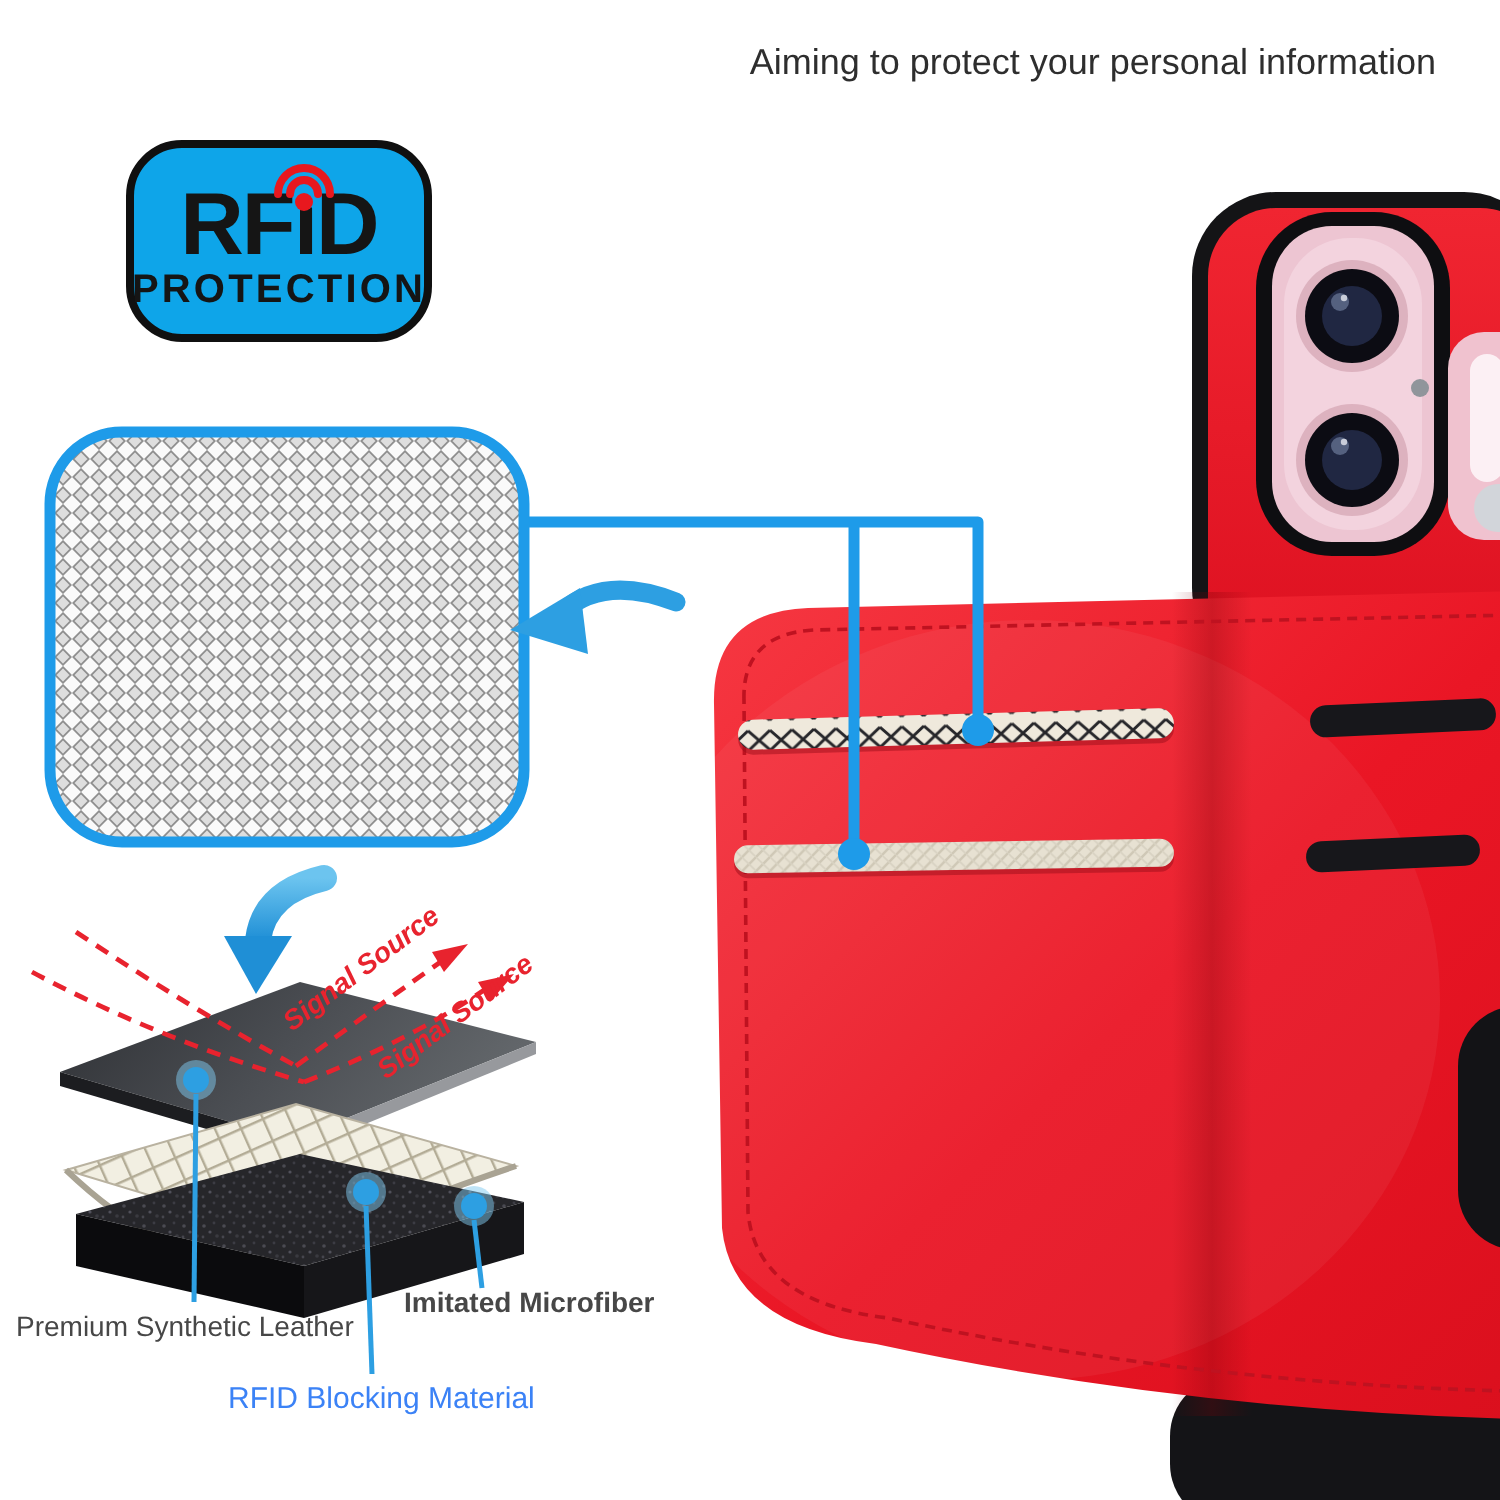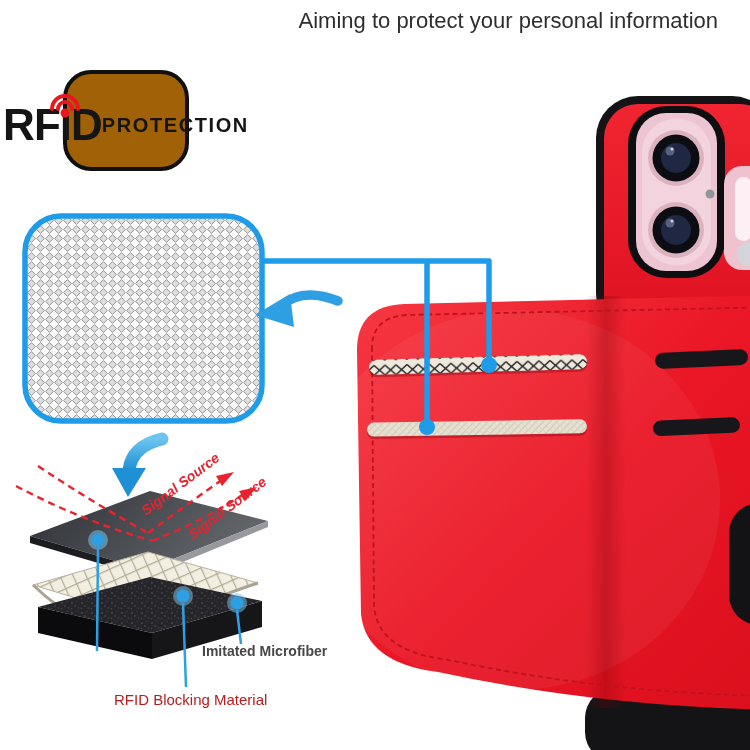--- a/index.html
+++ b/index.html
@@ -9,42 +9,42 @@
     overflow:hidden;
   }
   .canvas{position:relative;width:750px;height:750px;overflow:hidden;background:#fff;}
   svg.art{position:absolute;left:0;top:0;}
 
   
   .header{position:absolute;top:9px;right:32px;width:420px;text-align:right;}
   .header .title{
     font-size:36px;font-weight:bold;color:#1a1a1a;letter-spacing:-0.5px;line-height:40px;
   }
-  .header .sub{font-size:22px;line-height:23.5px;color:#2e2e2e;margin-top:0;}
+  .header .sub{font-size:18px;line-height:23.5px;color:#2e2e2e;margin-top:11px;}
 
   
   .badge{
-    position:absolute;left:63px;top:70px;width:126px;height:101px;
+    position:absolute;left:63px;top:70px;width:153px;height:101px;
     border:4.5px solid #101010;border-radius:28px;box-sizing:border-box;
-    display:flex;flex-direction:row;align-items:center;justify-content:center;
-    padding-top:8px;background:#a16207;
+    display:flex;flex-direction:column;align-items:center;justify-content:center;
+    padding-top:8px;background:#0ea5e9;
   }
   .badge .word{
     font-size:44px;font-weight:bold;color:#151515;line-height:40px;letter-spacing:-1px;
     display:flex;align-items:flex-end;
   }
   .badge .i-wrap{position:relative;display:inline-block;}
   .badge svg.wifi{position:absolute;left:50%;top:-15px;transform:translateX(-50%);overflow:visible;}
   .badge .line2{font-size:20px;font-weight:bold;letter-spacing:1.6px;color:#151515;margin-top:1px;}
 
   
   .layer-label{position:absolute;font-size:14px;color:#474747;white-space:nowrap;}
   #label-leather{left:8px;top:655px;}
   #label-microfiber{left:202px;top:643px;font-weight:bold;}
-  #label-blocking{left:114px;top:691px;color:#b91c1c;font-size:15px;}
+  #label-blocking{left:114px;top:691px;color:#3b82f6;font-size:15px;}
 
   .signal-label{
     position:absolute;color:#e8232e;font-weight:bold;font-style:italic;font-size:14px;
     transform-origin:left center;white-space:nowrap;
   }
   #signal1{left:143px;top:504px;transform:rotate(-37deg);}
   #signal2{left:190px;top:528px;transform:rotate(-37deg);}
 </style>
 </head>
 <body>
@@ -231,16 +231,17 @@
           <circle cx="20" cy="23" r="4.5" fill="#e8181e"></circle>
         </svg>
       </span>
       <span>D</span>
     </div>
     <div class="line2">PROTECTION</div>
   </div>
 
   <div class="signal-label" id="signal1">Signal Source</div>
   <div class="signal-label" id="signal2">Signal Source</div>
+  <div class="layer-label" id="label-leather">Premium Synthetic Leather</div>
   <div class="layer-label" id="label-microfiber">Imitated Microfiber</div>
   <div class="layer-label" id="label-blocking">RFID Blocking Material</div>
 
 </div>
 
 </body></html>

